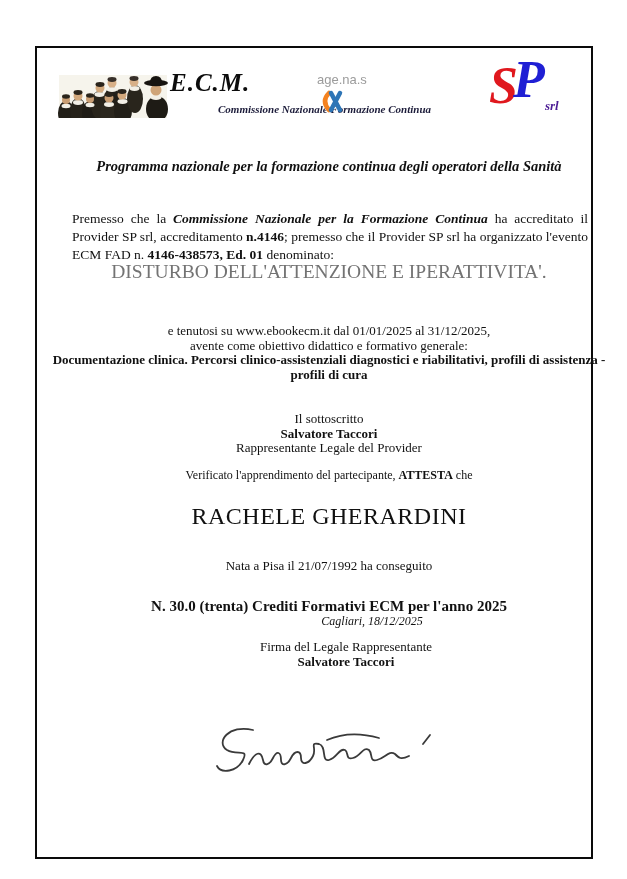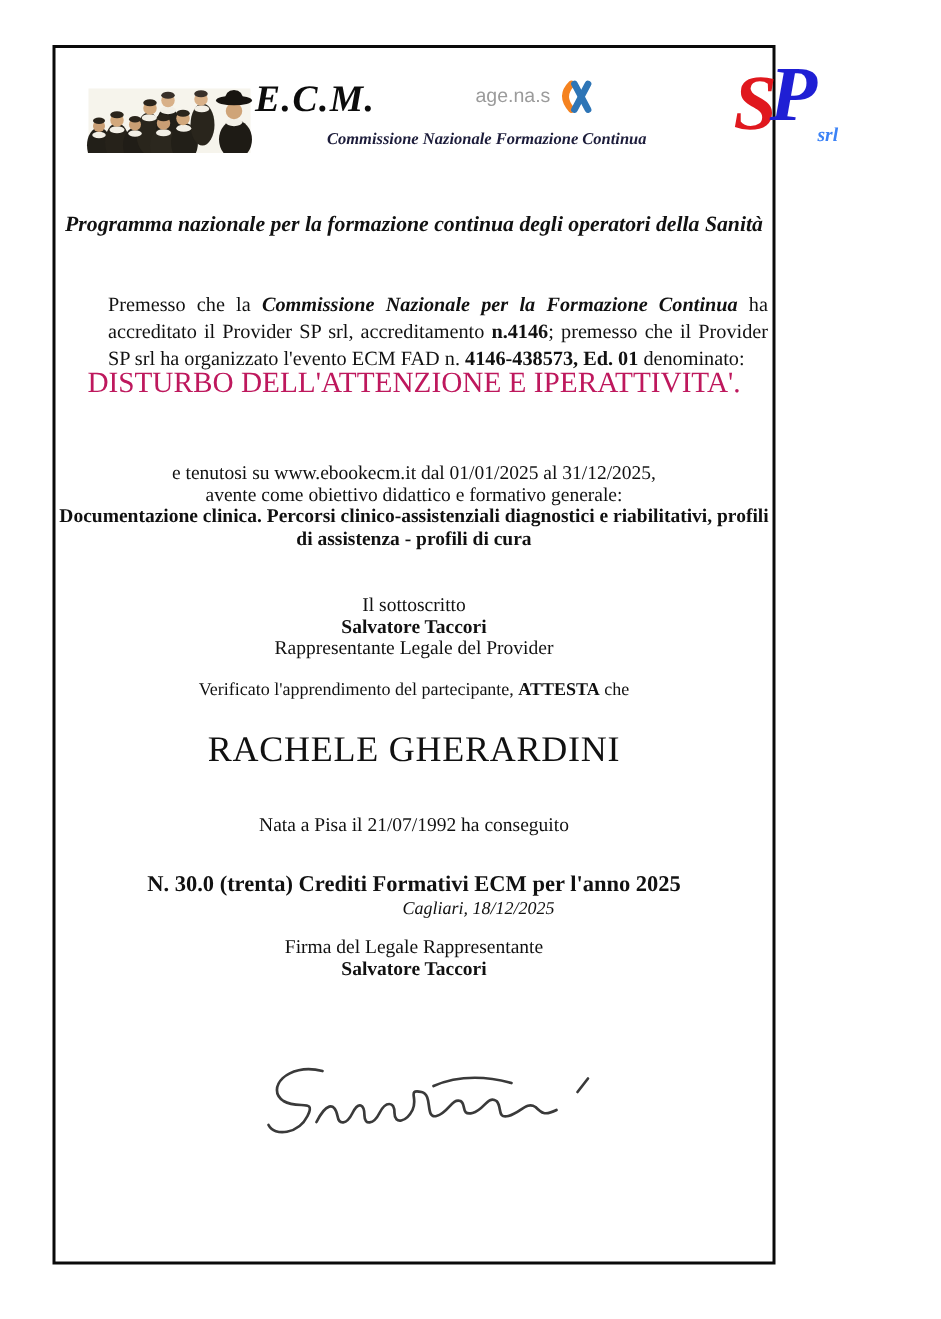--- a/index.html
+++ b/index.html
@@ -1,50 +1,50 @@
 <!DOCTYPE html>
 <html><head>
 <meta charset="utf-8">
 <style>
   html,body{margin:0;padding:0;background:#ffffff;}
   .page{
     position:relative;width:627px;height:879px;background:#ffffff;
     font-family:"Liberation Serif","DejaVu Serif",serif;color:#111111;overflow:hidden;
   }
   .frame{
-    position:absolute;left:35px;top:30px;width:482px;height:813px;
+    position:absolute;left:35px;top:46px;width:558px;height:813px;
     border:2px solid #0a0a0a;box-sizing:border-box;background:#ffffff;
   }
   .abs{position:absolute;}
-  .cw{left:0;width:100%;text-align:center;}
+  .cw{left:0;width:100%;text-align:center;padding-left:15px;}
   .b{font-weight:bold;}
   .bi{font-weight:bold;font-style:italic;}
   
   .painting{left:18px;top:25px;width:116px;height:45px;}
   .ecm-block{left:133px;top:21px;}
   .ecm-title{font-size:25px;font-weight:bold;font-style:italic;color:#0c0c0c;letter-spacing:1px;}
   .ecm-sub{margin-top:6px;font-size:11px;font-weight:bold;font-style:italic;color:#1c1c3a;margin-left:48px;}
-  .agenas{left:280px;top:20px;display:flex;align-items:flex-start;gap:2px;}
+  .agenas{left:280px;top:20px;display:flex;align-items:flex-start;gap:2px;flex-direction:column;}
   .agenas-label{font-family:"Liberation Sans","DejaVu Sans",sans-serif;font-size:13px;color:#9b9b9b;margin-top:4px;}
   .sp-logo{left:452px;top:10px;width:90px;height:64px;}
   .sp-s{position:absolute;left:0px;top:2px;font-style:italic;font-weight:bold;font-size:52px;line-height:52px;color:#e0181e;}
   .sp-p{position:absolute;left:24px;top:-4px;font-style:italic;font-weight:bold;font-size:52px;line-height:52px;color:#1f1fd4;}
-  .sp-srl{position:absolute;left:56px;top:40px;font-style:italic;font-weight:bold;font-size:13px;color:#3b82f6;}
+  .sp-srl{position:absolute;left:56px;top:40px;font-style:italic;font-weight:bold;font-size:13px;color:#4c1d95;}
   
   .program-title{top:110px;font-size:14.5px;font-weight:bold;font-style:italic;}
   .premise{top:146px;left:0;width:100%;box-sizing:border-box;padding:0 19px;text-align:justify;font-size:13.5px;line-height:1.32;}
   .course-title{top:211px;font-size:19.5px;line-height:1.32;}
   .details{top:276px;font-size:13px;line-height:14.6px;}
   .undersigned-block{top:364px;font-size:13px;line-height:14.6px;}
   .verify-line{top:420px;font-size:12px;}
   .participant-name{top:455px;font-size:24px;letter-spacing:0.5px;}
   .participant-info{top:511px;font-size:13px;line-height:14.6px;}
   .credits-line{top:550px;font-size:15px;font-weight:bold;}
   .place-date{top:566px;font-size:12px;font-style:italic;margin-left:43px;}
-  .firma-block{top:592px;font-size:13px;line-height:14.6px;}
+  .firma-block{top:592px;font-size:13px;line-height:14.6px;margin-left:17px;}
   .signature{top:660px;left:50%;margin-left:-105px;width:240px;height:85px;}
 </style>
 </head>
 <body>
 
 <div class="page">
   <div class="frame">
 
     <svg class="abs painting" viewBox="0 0 116 45" aria-hidden="true">
       <rect x="4" y="2" width="108" height="43" fill="#f6f4ec"></rect>
@@ -109,21 +109,21 @@
     <div class="abs sp-logo">
       <span class="sp-s">S</span>
       <span class="sp-p">P</span>
       <span class="sp-srl">srl</span>
     </div>
 
     <div class="abs cw program-title">Programma nazionale per la formazione continua degli operatori della Sanità</div>
 
     <p class="abs premise" style="margin:16px"><span>Premesso che la </span><span class="bi">Commissione Nazionale per la Formazione Continua</span><span> ha accreditato il Provider SP srl, accreditamento </span><span class="b">n.4146</span><span>; premesso che il Provider SP srl ha organizzato l'evento ECM FAD n. </span><span class="b">4146-438573, Ed. 01</span><span> denominato:</span></p>
 
-    <div class="abs cw course-title" style="color:#be185d">
+    <div class="abs cw course-title" style="color:#737373">
       <div>DISTURBO DELL'ATTENZIONE E IPERATTIVITA'.</div>
     </div>
 
     <div class="abs cw details">
       <div>e tenutosi su www.ebookecm.it dal 01/01/2025 al 31/12/2025,</div>
       <div>avente come obiettivo didattico e formativo generale:</div>
       <div class="b">Documentazione clinica. Percorsi clinico-assistenziali diagnostici e riabilitativi, profili di assistenza - profili di cura</div>
     </div>
 
     <div class="abs cw undersigned-block">

